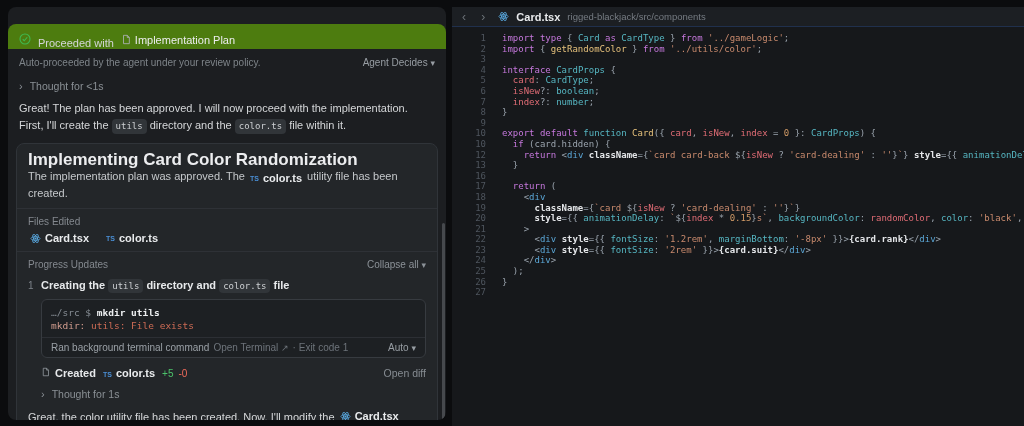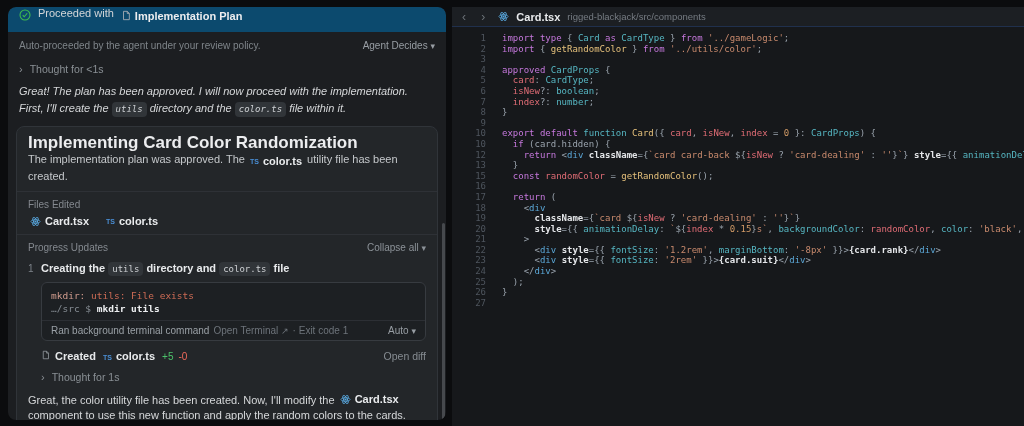--- a/index.html
+++ b/index.html
@@ -2,30 +2,30 @@
 <html><head>
 <meta charset="utf-8">
 <style>
   * { margin:0; padding:0; box-sizing:border-box; }
   html,body { width:1024px; height:426px; overflow:hidden; }
   body { background:#0b0c0e; font-family:"Liberation Sans", sans-serif; color:#d6d8da; }
 
   
   .left-panel { position:absolute; left:8px; top:7px; width:438px; height:413px;
     background:#1c1e21; border-radius:8px; overflow:hidden; }
-  .lp-header { height:25px; background:#0c4a6e; border-radius:8px 8px 0 0;
-    display:flex; align-items:flex-start; gap:7px; padding:0 11px; }
+  .lp-header { height:25px; background:#4d7c0f; border-radius:8px 8px 0 0;
+    display:flex; align-items:flex-end; gap:7px; padding:0 11px;margin-top:17px; }
   .lp-header .status-label { font-size:11px; color:#d4d6d8; }
   .lp-header .plan-ref { display:flex; align-items:center; gap:4px; }
-  .lp-header .plan-name { font-size:11px; font-weight:bold; color:#ecedef; }
+  .lp-header .plan-name { font-size:11px; font-weight:normal; color:#ecedef; }
   .lp-meta { display:flex; justify-content:space-between; align-items:center; padding:8px 11px 2px; }
   .policy-note { font-size:10px; color:#7e8489;text-align:right; }
   .agent-decides { font-size:10px; color:#989ea4; cursor:pointer; }
   .thought-row { display:flex; align-items:center; gap:7px; margin:10px 11px 0; font-size:10.5px; color:#8a9095; cursor:pointer; }
-  .intro { margin:9px 11px 0; font-size:11px; line-height:15px; color:#d5d7d9;font-style:italic; }
+  .intro { margin:9px 11px 0; font-size:11px; line-height:15px; color:#d5d7d9; }
   .chip { display:inline-block; background:#313539; border-radius:4px; padding:0px 4px;
     font-family:"DejaVu Sans Mono", monospace; font-size:9px; color:#cdd0d3; vertical-align:baseline; }
   .file-ref { display:inline-flex; align-items:center; gap:4px; margin:0 2px; vertical-align:-1px; }
   .file-ref b { font-size:11px; color:#e9ebed; }
 
   .main-card { margin:9px 8px 0; background:#232629; border:1px solid #303439; border-radius:8px;
     padding:8px 11px 9px; }
   .card-title { font-size:17px; font-weight:bold; color:#ecedef; line-height:16px; }
   .card-sub { font-size:11px; color:#c5c8cb; line-height:15px; margin-top:1px; }
   .divider { height:1px; background:#2e3136; margin:7px -11px; }
@@ -160,22 +160,22 @@
       <span class="collapse-all"><span>Collapse all</span> <span><span class="ic ic-chev-down">▾</span></span></span>
     </div>
 
     <div class="step">
       <span class="step-num">1</span>
       <span class="step-title">Creating the <span class="chip">utils</span> directory and <span class="chip">color.ts</span> file</span>
     </div>
 
     <div class="terminal indent">
       <div class="term-body">
+        <div><span class="term-prompt">…/src</span><span class="term-prompt"> $ </span><span class="term-cmd">mkdir utils</span></div>
         <div><span class="term-err-a">mkdir:</span><span class="term-err-b"> utils: File exists</span></div>
-        <div><span class="term-prompt">…/src</span><span class="term-prompt"> $ </span><span class="term-cmd">mkdir utils</span></div>
       </div>
       <div class="term-footer">
         <span class="ran-label">Ran background terminal command</span>
         <span class="open-terminal"><span>Open Terminal</span> <span><span class="ic ic-ext">↗</span></span></span>
         <span class="exit-code">· Exit code 1</span>
         <span class="spacer"></span>
         <span class="auto-dd"><span>Auto</span> <span><span class="ic ic-chev-down">▾</span></span></span>
       </div>
     </div>
 
@@ -234,31 +234,30 @@
             <circle cx="12" cy="12" r="2.4" fill="#58a6dc"></circle>
           </svg>
         </span></span>
     <span class="ed-file">Card.tsx</span>
     <span class="ed-path">rigged-blackjack/src/components</span>
   </div>
   <div class="code" id="code-lines">
       <div class="code-line"><span class="gutter">1</span><span class="line-content"><span class="tk-kw">import</span><span class="tk-pl"> </span><span class="tk-kw">type</span><span class="tk-pl"> { </span><span class="tk-ty">Card</span><span class="tk-pl"> </span><span class="tk-kw">as</span><span class="tk-pl"> </span><span class="tk-ty">CardType</span><span class="tk-pl"> } </span><span class="tk-kw">from</span><span class="tk-pl"> </span><span class="tk-str">'../gameLogic'</span><span class="tk-pl">;</span></span></div>
       <div class="code-line"><span class="gutter">2</span><span class="line-content"><span class="tk-kw">import</span><span class="tk-pl"> { </span><span class="tk-fn">getRandomColor</span><span class="tk-pl"> } </span><span class="tk-kw">from</span><span class="tk-pl"> </span><span class="tk-str">'../utils/color'</span><span class="tk-pl">;</span></span></div>
       <div class="code-line"><span class="gutter">3</span><span class="line-content"> </span></div>
-      <div class="code-line"><span class="gutter">4</span><span class="line-content"><span class="tk-kw">approved</span><span class="tk-pl"> </span><span class="tk-ty">CardProps</span><span class="tk-pl"> {</span></span></div>
+      <div class="code-line"><span class="gutter">4</span><span class="line-content"><span class="tk-kw">interface</span><span class="tk-pl"> </span><span class="tk-ty">CardProps</span><span class="tk-pl"> {</span></span></div>
       <div class="code-line"><span class="gutter">5</span><span class="line-content"><span class="tk-pl">  </span><span class="tk-vr">card</span><span class="tk-pl">: </span><span class="tk-ty">CardType</span><span class="tk-pl">;</span></span></div>
       <div class="code-line"><span class="gutter">6</span><span class="line-content"><span class="tk-pl">  </span><span class="tk-vr">isNew</span><span class="tk-pl">?: </span><span class="tk-ty">boolean</span><span class="tk-pl">;</span></span></div>
       <div class="code-line"><span class="gutter">7</span><span class="line-content"><span class="tk-pl">  </span><span class="tk-vr">index</span><span class="tk-pl">?: </span><span class="tk-ty">number</span><span class="tk-pl">;</span></span></div>
       <div class="code-line"><span class="gutter">8</span><span class="line-content"><span class="tk-pl">}</span></span></div>
       <div class="code-line"><span class="gutter">9</span><span class="line-content"> </span></div>
       <div class="code-line"><span class="gutter">10</span><span class="line-content"><span class="tk-kw">export</span><span class="tk-pl"> </span><span class="tk-kw">default</span><span class="tk-pl"> </span><span class="tk-ty">function</span><span class="tk-pl"> </span><span class="tk-fn">Card</span><span class="tk-pl">({ </span><span class="tk-vr">card</span><span class="tk-pl">, </span><span class="tk-vr">isNew</span><span class="tk-pl">, </span><span class="tk-vr">index</span><span class="tk-pl"> = </span><span class="tk-num">0</span><span class="tk-pl"> }: </span><span class="tk-ty">CardProps</span><span class="tk-pl">) {</span></span></div>
       <div class="code-line"><span class="gutter">10</span><span class="line-content"><span class="tk-pl">  </span><span class="tk-kw">if</span><span class="tk-pl"> (card.hidden) {</span></span></div>
       <div class="code-line"><span class="gutter">12</span><span class="line-content"><span class="tk-pl">    </span><span class="tk-kw">return</span><span class="tk-pl"> &lt;</span><span class="tk-tag">div</span><span class="tk-pl"> </span><span class="tk-at">className</span><span class="tk-pl">={</span><span class="tk-str">`card card-back </span><span class="tk-pl">${</span><span class="tk-vr">isNew</span><span class="tk-pl"> ? </span><span class="tk-str">'card-dealing'</span><span class="tk-pl"> : </span><span class="tk-str">''</span><span class="tk-pl">}</span><span class="tk-str">`</span><span class="tk-pl">} </span><span class="tk-at">style</span><span class="tk-pl">={{ </span><span class="tk-ty">animationDelay</span></span></div>
       <div class="code-line"><span class="gutter">13</span><span class="line-content"><span class="tk-pl">  }</span></span></div>
-      <div class="code-line"><span class="gutter">15</span><span class="line-content"><span class="tk-pl">  </span><span class="tk-kw">const</span><span class="tk-pl"> </span><span class="tk-vr">randomColor</span><span class="tk-pl"> = </span><span class="tk-fn">getRandomColor</span><span class="tk-pl">();</span></span></div>
       <div class="code-line"><span class="gutter">16</span><span class="line-content"> </span></div>
       <div class="code-line"><span class="gutter">17</span><span class="line-content"><span class="tk-pl">  </span><span class="tk-kw">return</span><span class="tk-pl"> (</span></span></div>
       <div class="code-line"><span class="gutter">18</span><span class="line-content"><span class="tk-pl">    &lt;</span><span class="tk-tag">div</span></span></div>
       <div class="code-line"><span class="gutter">19</span><span class="line-content"><span class="tk-pl">      </span><span class="tk-at">className</span><span class="tk-pl">={</span><span class="tk-str">`card </span><span class="tk-pl">${</span><span class="tk-vr">isNew</span><span class="tk-pl"> ? </span><span class="tk-str">'card-dealing'</span><span class="tk-pl"> : </span><span class="tk-str">''</span><span class="tk-pl">}</span><span class="tk-str">`</span><span class="tk-pl">}</span></span></div>
       <div class="code-line"><span class="gutter">20</span><span class="line-content"><span class="tk-pl">      </span><span class="tk-at">style</span><span class="tk-pl">={{ </span><span class="tk-ty">animationDelay</span><span class="tk-pl">: </span><span class="tk-str">`</span><span class="tk-pl">${</span><span class="tk-vr">index</span><span class="tk-pl"> * </span><span class="tk-num">0.15</span><span class="tk-pl">}</span><span class="tk-str">s`</span><span class="tk-pl">, </span><span class="tk-ty">backgroundColor</span><span class="tk-pl">: </span><span class="tk-vr">randomColor</span><span class="tk-pl">, </span><span class="tk-ty">color</span><span class="tk-pl">: </span><span class="tk-str">'black'</span><span class="tk-pl">, </span></span></div>
       <div class="code-line"><span class="gutter">21</span><span class="line-content"><span class="tk-pl">    &gt;</span></span></div>
       <div class="code-line"><span class="gutter">22</span><span class="line-content"><span class="tk-pl">      &lt;</span><span class="tk-tag">div</span><span class="tk-pl"> </span><span class="tk-at">style</span><span class="tk-pl">={{ </span><span class="tk-ty">fontSize</span><span class="tk-pl">: </span><span class="tk-str">'1.2rem'</span><span class="tk-pl">, </span><span class="tk-ty">marginBottom</span><span class="tk-pl">: </span><span class="tk-str">'-8px'</span><span class="tk-pl"> }}&gt;</span><span class="tk-at">{card.rank}</span><span class="tk-pl">&lt;/</span><span class="tk-tag">div</span><span class="tk-pl">&gt;</span></span></div>
       <div class="code-line"><span class="gutter">23</span><span class="line-content"><span class="tk-pl">      &lt;</span><span class="tk-tag">div</span><span class="tk-pl"> </span><span class="tk-at">style</span><span class="tk-pl">={{ </span><span class="tk-ty">fontSize</span><span class="tk-pl">: </span><span class="tk-str">'2rem'</span><span class="tk-pl"> }}&gt;</span><span class="tk-at">{card.suit}</span><span class="tk-pl">&lt;/</span><span class="tk-tag">div</span><span class="tk-pl">&gt;</span></span></div>
       <div class="code-line"><span class="gutter">24</span><span class="line-content"><span class="tk-pl">    &lt;/</span><span class="tk-tag">div</span><span class="tk-pl">&gt;</span></span></div>
       <div class="code-line"><span class="gutter">25</span><span class="line-content"><span class="tk-pl">  );</span></span></div>

